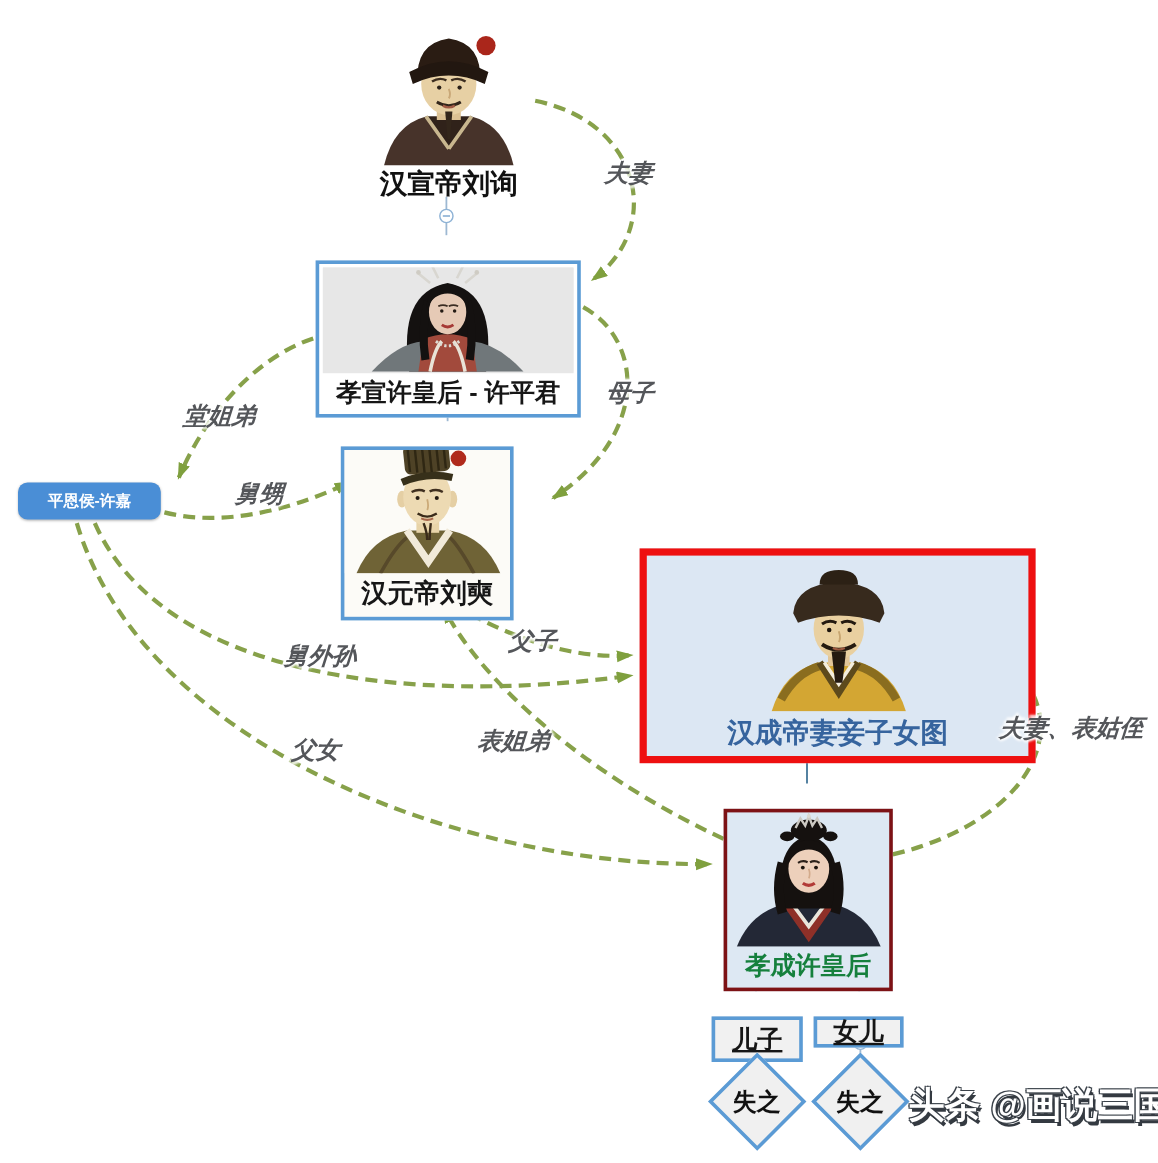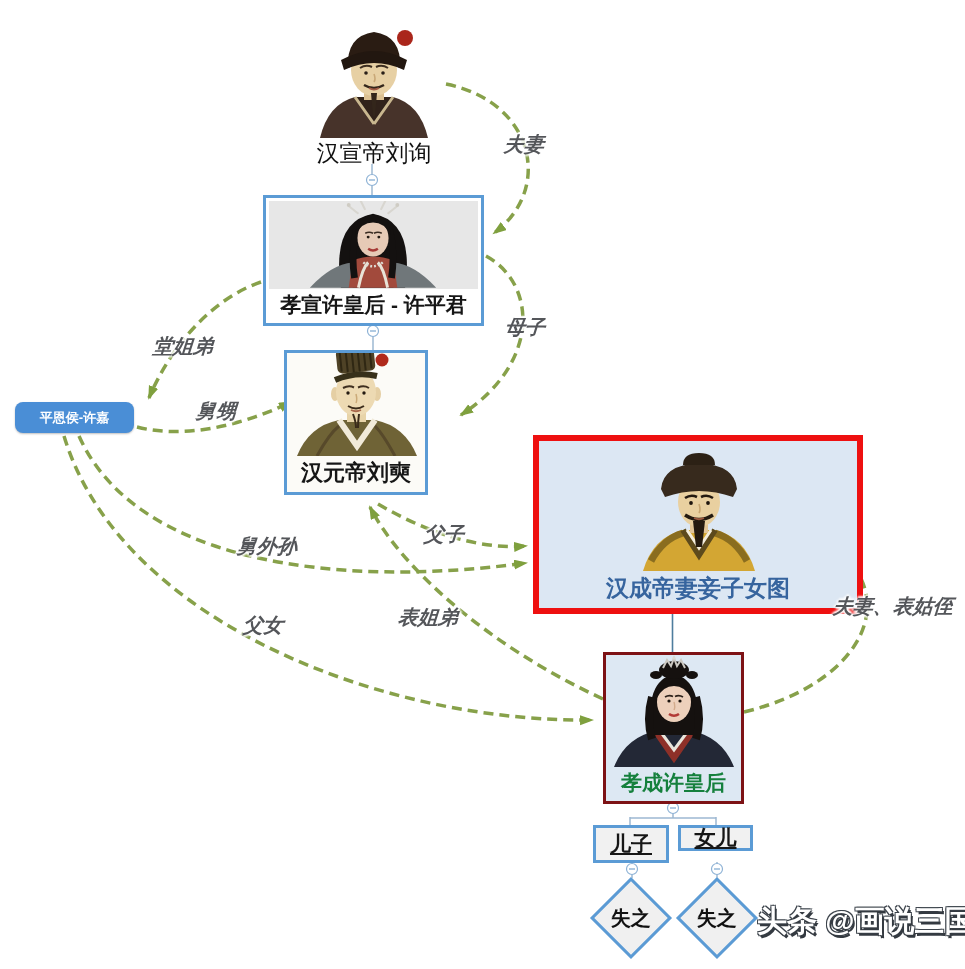--- a/index.html
+++ b/index.html
@@ -8,26 +8,26 @@
     font-family:"Liberation Sans","DejaVu Sans",sans-serif;
   }
   #edge-layer{position:absolute;left:0;top:0;width:965px;height:969px;pointer-events:none;}
   .edge-label{
     position:absolute;font-style:italic;font-weight:bold;font-size:20px;color:#54565a;
     white-space:nowrap;transform:skewX(-4deg);z-index:5;
     text-shadow:-2px 0 2px #fff,2px 0 2px #fff,0 -2px 2px #fff,0 2px 2px #fff;
   }
   .box{
     position:absolute;box-sizing:border-box;display:flex;flex-direction:column;align-items:center;
-    border:3px solid #5b9bd5;background:#fff;z-index:4;
+    border:3px solid #5b9bd5;background:#fff;z-index:4;margin-top:22px;
   }
   .box .portrait{width:100%;flex:1;display:flex;align-items:flex-end;justify-content:center;overflow:hidden;}
   .box .caption{font-weight:bold;color:#161616;text-align:center;white-space:nowrap;padding:2px 0 4px 0;}
   .portrait-node{position:absolute;z-index:4;}
-  .free-label{position:absolute;font-weight:normal;color:#111;text-align:center;white-space:nowrap;z-index:4;}
+  .free-label{position:absolute;font-weight:bold;color:#111;text-align:center;white-space:nowrap;z-index:4;}
   #pill-xujia{
     position:absolute;left:15px;top:402px;width:119px;height:31px;background:#4a8ed6;border-radius:8px;
     color:#fff;font-weight:bold;font-size:13px;display:flex;align-items:center;justify-content:center;
     z-index:4;box-shadow:0 1px 2px rgba(0,0,0,.25);
   }
   #b-empress1{left:263px;top:195px;width:221px;height:131px;}
   #b-empress1 .portrait{background:#e7e7e7;margin:3px 3px 0 3px;width:calc(100% - 6px);}
   #b-empress1 .caption{font-size:21px;}
   #b-yuan{left:284px;top:350px;width:144px;height:145px;background:#fcfbf7;}
   #b-yuan .caption{font-size:22px;}

